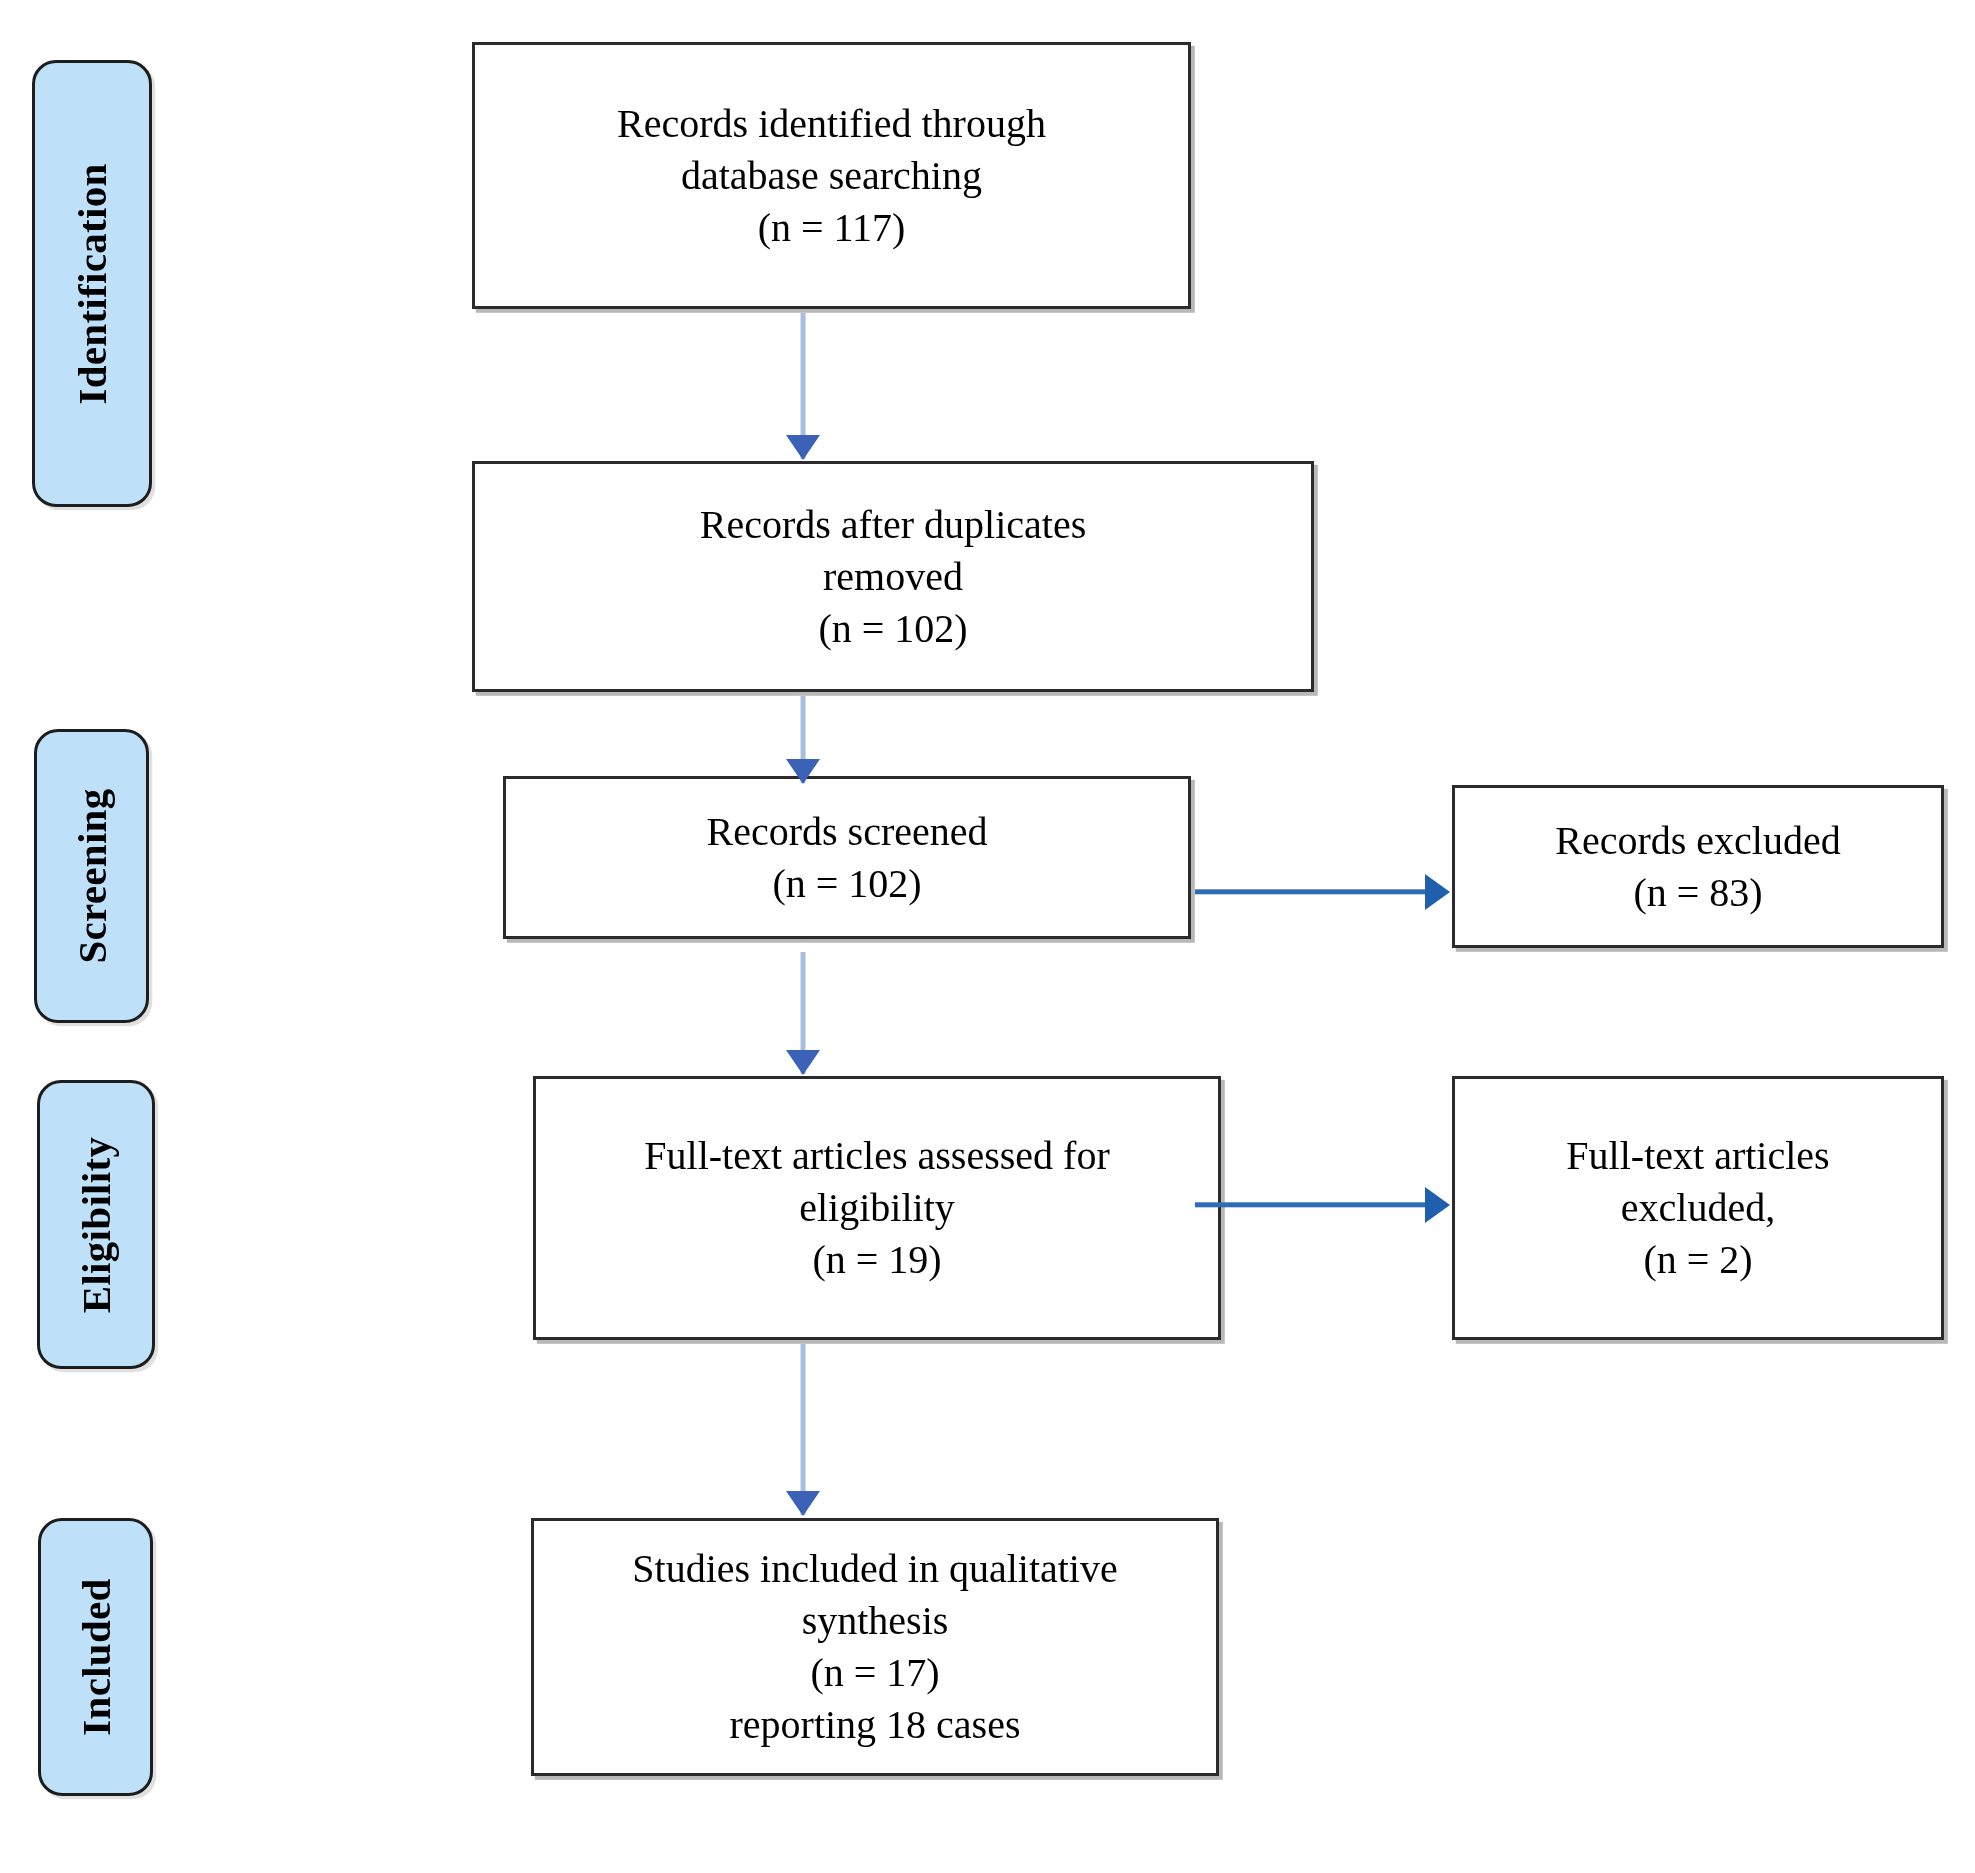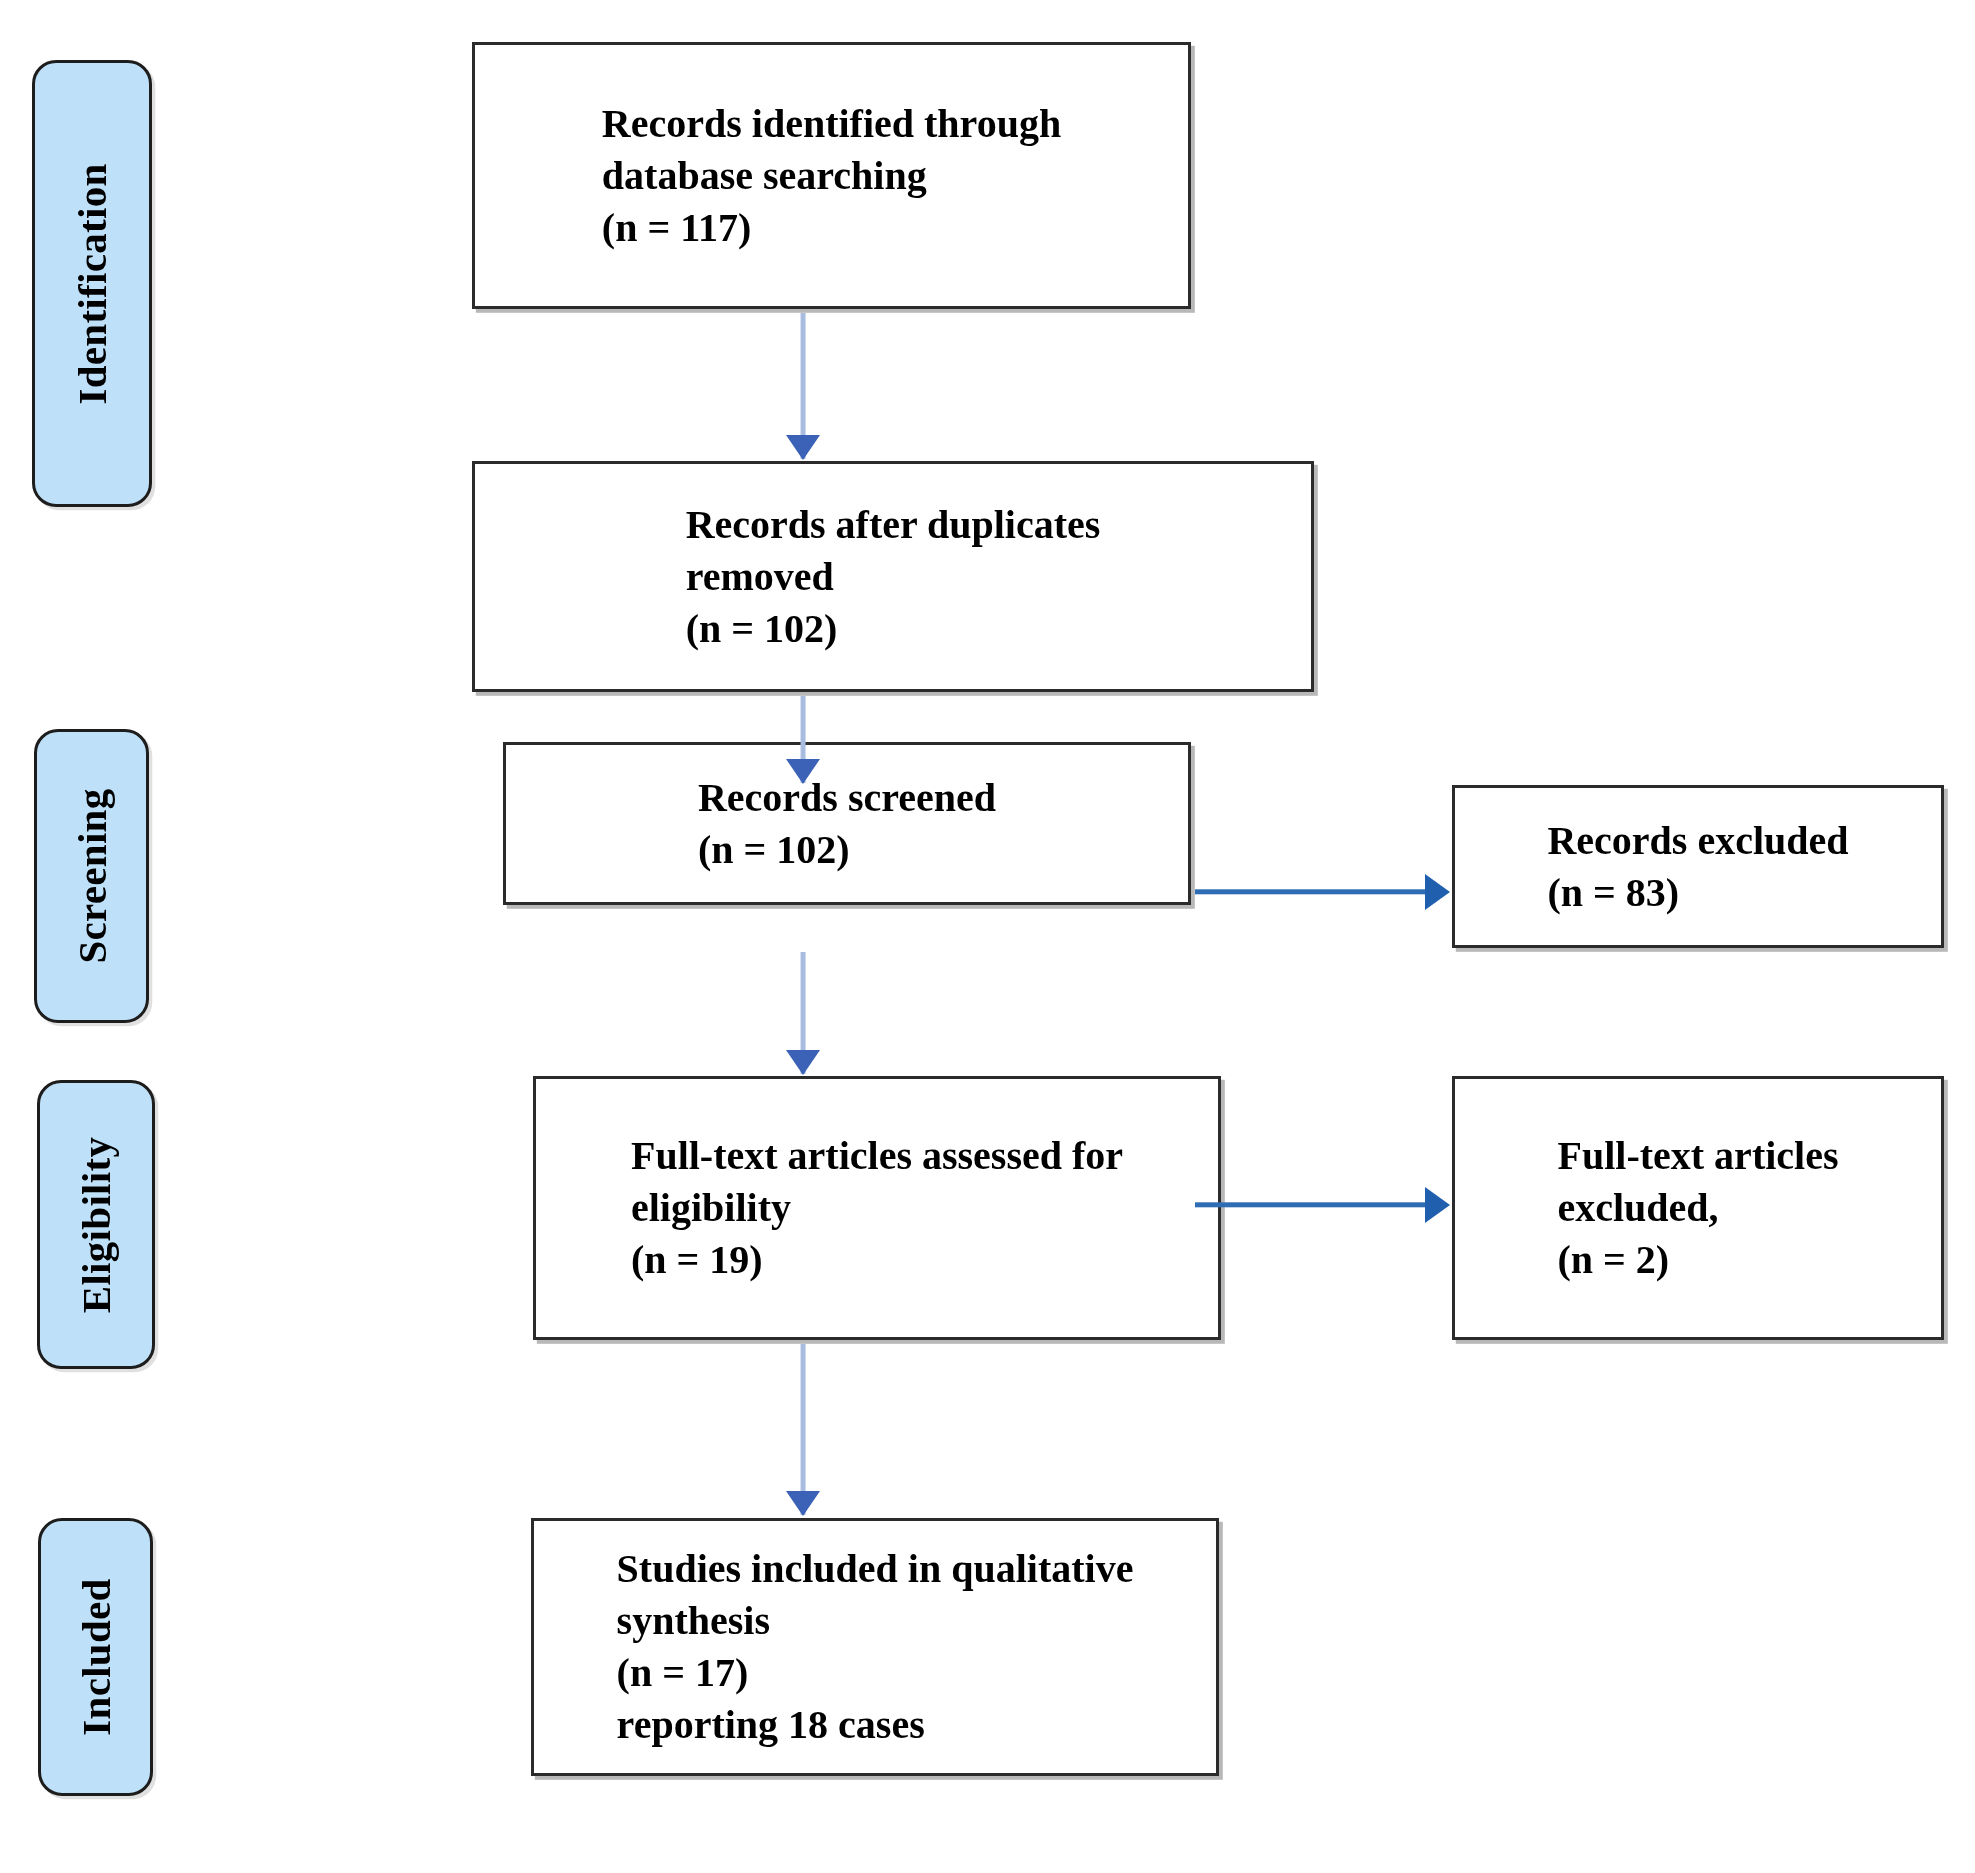--- a/index.html
+++ b/index.html
@@ -45,21 +45,22 @@
     background: #ffffff;
     border: 3.3px solid #2b2b2b;
     box-shadow: 3.8px 3.8px 0 rgba(0,0,0,0.28);
     display: flex;
     align-items: center;
     justify-content: center;
     box-sizing: border-box;
     padding: 5.4px 14px;
   }
   .flow-box .box-text {
-    font-weight: bold;
+    text-align: center;
+    font-weight: normal;
     font-size: 40px;
     line-height: 1.30;
     color: #000000;
     white-space: pre-line;
   }
 
   
   .arrow-v {
     position: absolute;
     width: 0;
@@ -134,21 +135,21 @@
 database searching
 (n = 117)</span>
   </div>
 
   <div class="flow-box" style="left:472px; top:461px; width:842px; height:231px;">
     <span class="box-text">Records after duplicates
 removed
 (n = 102)</span>
   </div>
 
-  <div class="flow-box" style="left:503px; top:742px; width:688px; height:163px;">
+  <div class="flow-box" style="left:503px; top:776px; width:688px; height:163px;">
     <span class="box-text">Records screened
 (n = 102)</span>
   </div>
 
   <div class="flow-box" style="left:533px; top:1076px; width:688px; height:264px;">
     <span class="box-text">Full-text articles assessed for
 eligibility
 (n = 19)</span>
   </div>
 

